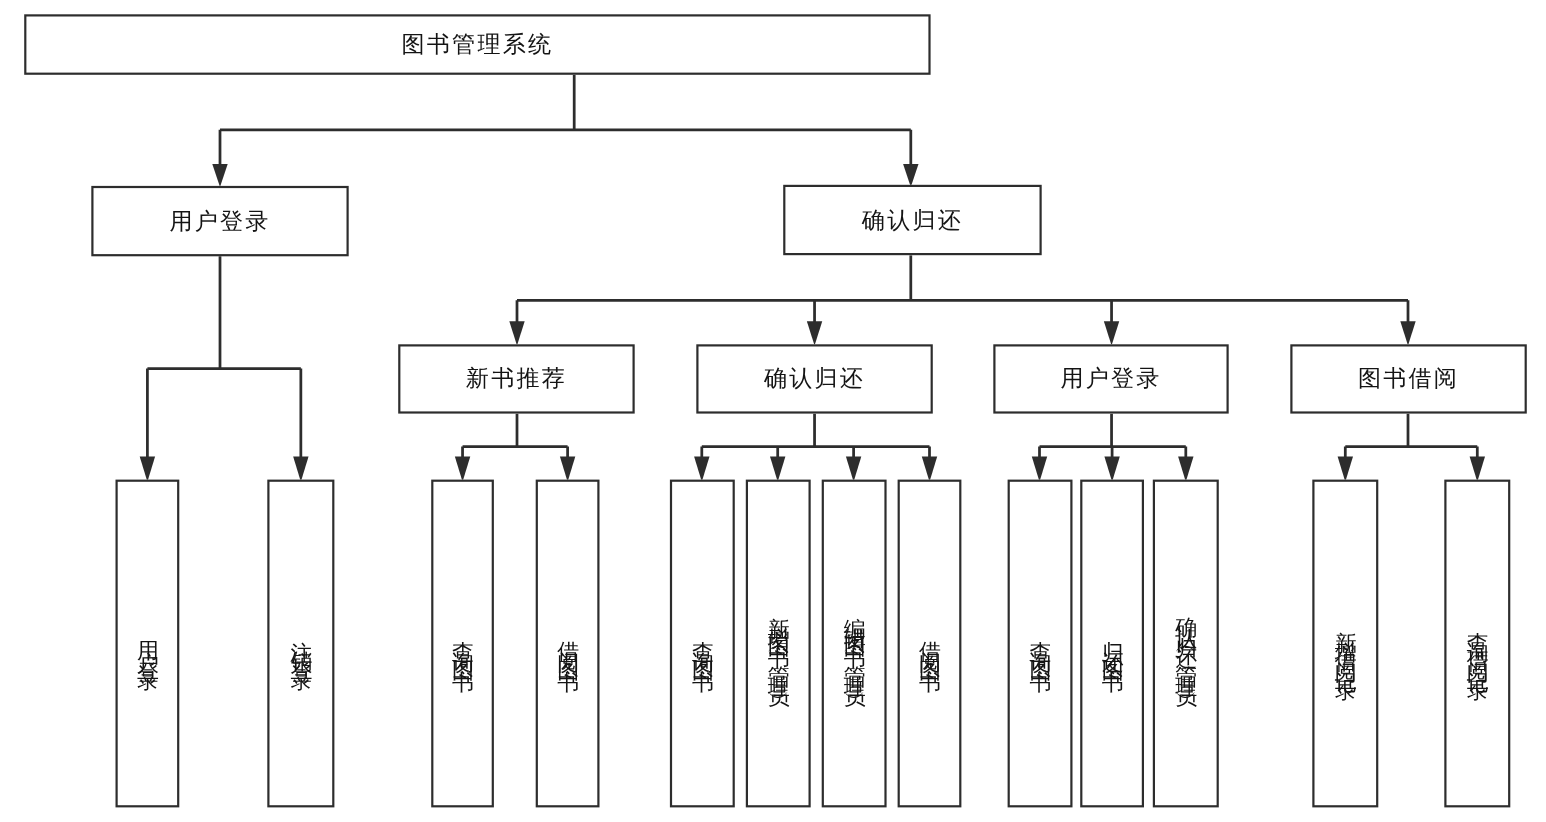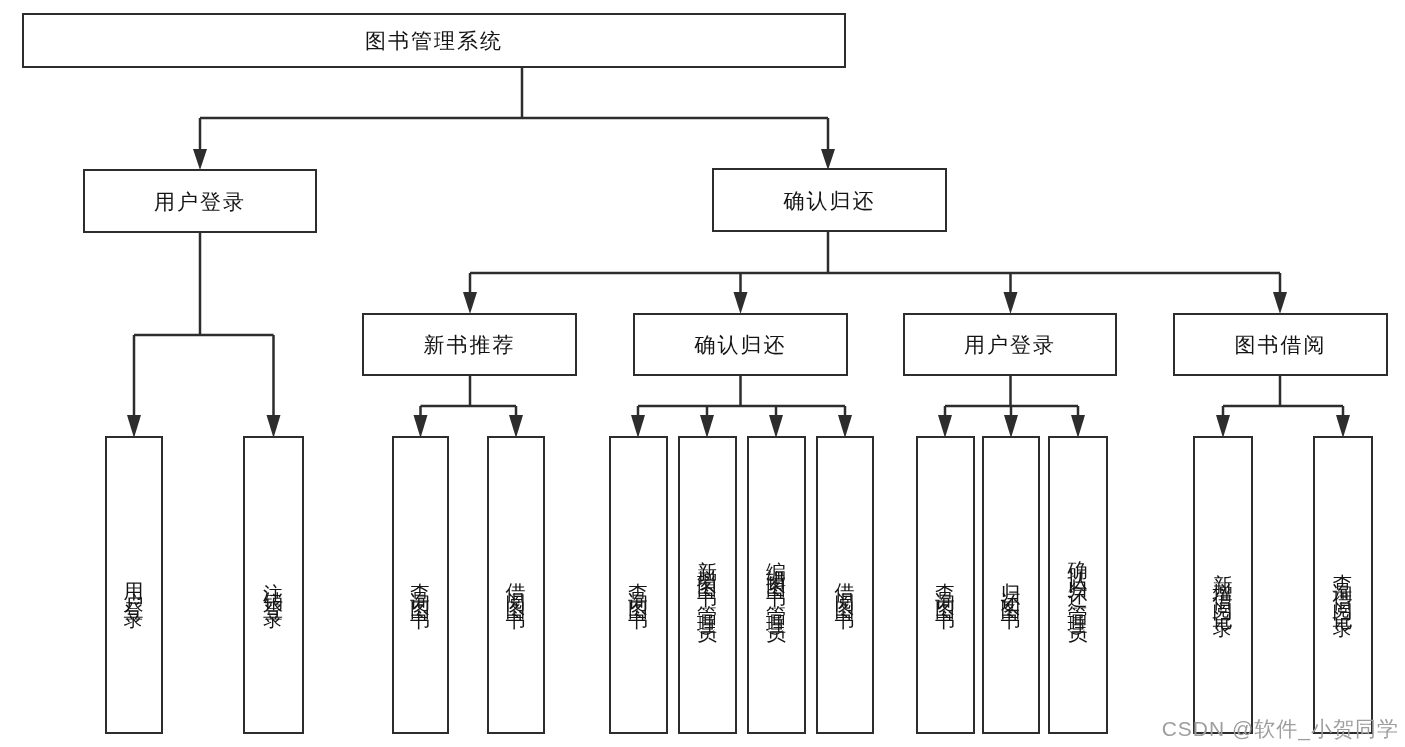--- a/index.html
+++ b/index.html
@@ -129,14 +129,13 @@
   <div class="node v" style="left:747px; top:436px; width:59px; height:298px;">编辑图书（管理员）</div>
   <div class="node v" style="left:816px; top:436px; width:58px; height:298px;">借阅图书</div>
 
   <div class="node v" style="left:916px; top:436px; width:59px; height:298px;">查询图书</div>
   <div class="node v" style="left:982px; top:436px; width:58px; height:298px;">归还图书</div>
   <div class="node v" style="left:1048px; top:436px; width:60px; height:298px;">确认归还（管理员）</div>
 
   <div class="node v" style="left:1193px; top:436px; width:60px; height:298px;">新增借阅记录</div>
   <div class="node v" style="left:1313px; top:436px; width:60px; height:298px;">查询借阅记录</div>
 
-  <div class="watermark">CSDN @软件_小贺同学</div>
 </div>
 
 </body></html>

